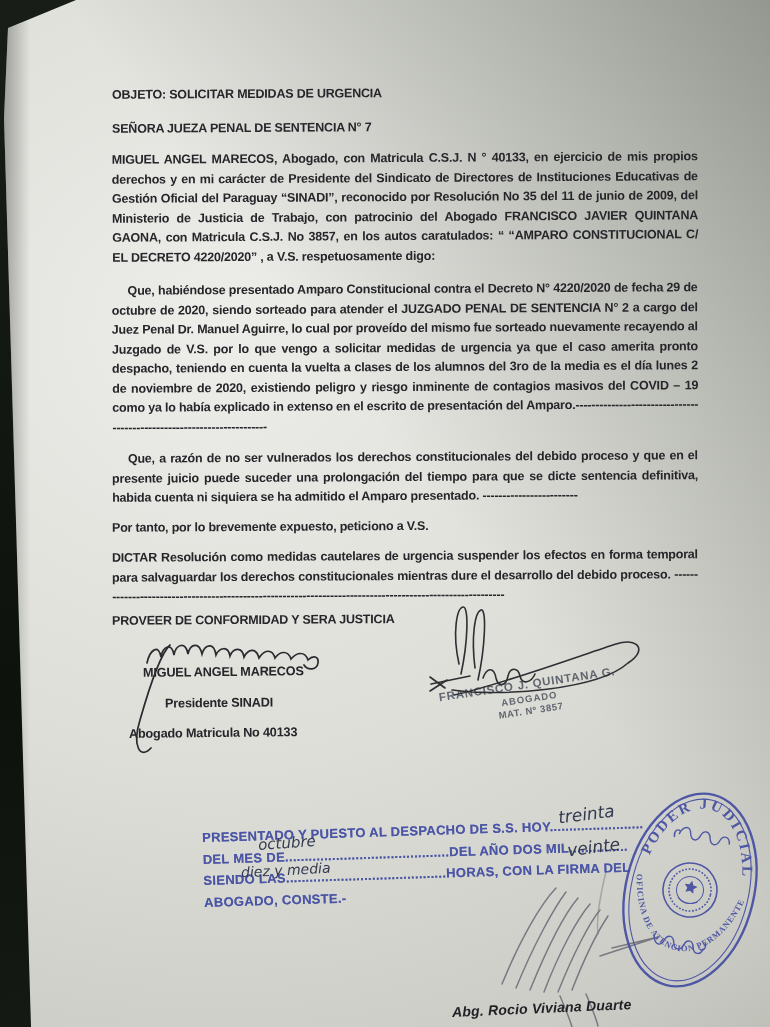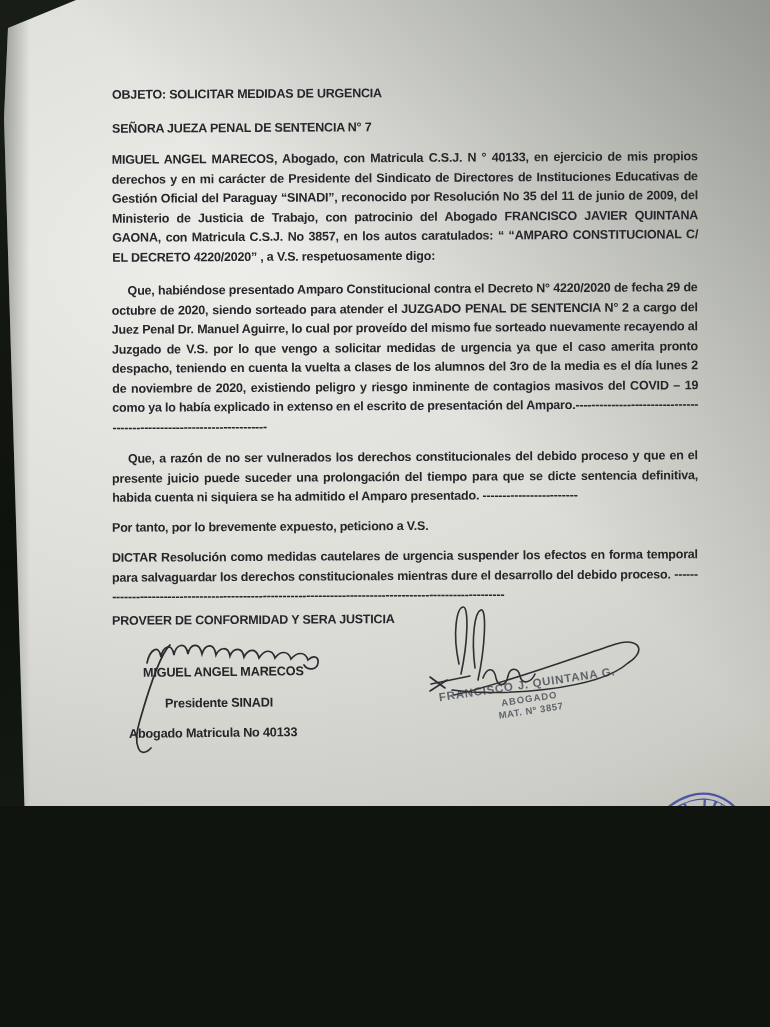--- a/index.html
+++ b/index.html
@@ -1,16 +1,16 @@
 <!DOCTYPE html>
 <html><head>
 <meta charset="utf-8">
 <style>
   html,body{margin:0;padding:0;background:#10140f;}
-  .scene{position:relative;width:770px;height:806px;overflow:hidden;
+  .scene{position:relative;width:770px;height:1027px;overflow:hidden;
          background:linear-gradient(170deg,#181e17,#0e120d 60%,#171c16);
          font-family:"Liberation Sans",sans-serif;}
   .paper{position:absolute;inset:0;
          clip-path:polygon(76px 0,770px 0,770px 1027px,31px 1027px,4px 118px,8px 28px);
          background:
            linear-gradient(to bottom left, rgba(72,77,70,.45), rgba(72,77,70,0) 46%),
            radial-gradient(135% 95% at 28% 32%, #edede9 0%, #dddeD8 45%, #cbccc5 78%, #b2b5ad 100%);}
   .paper::before{content:"";position:absolute;left:0;top:0;bottom:0;width:30px;
          background:linear-gradient(90deg,rgba(18,22,16,.38),rgba(18,22,16,0));}
   

